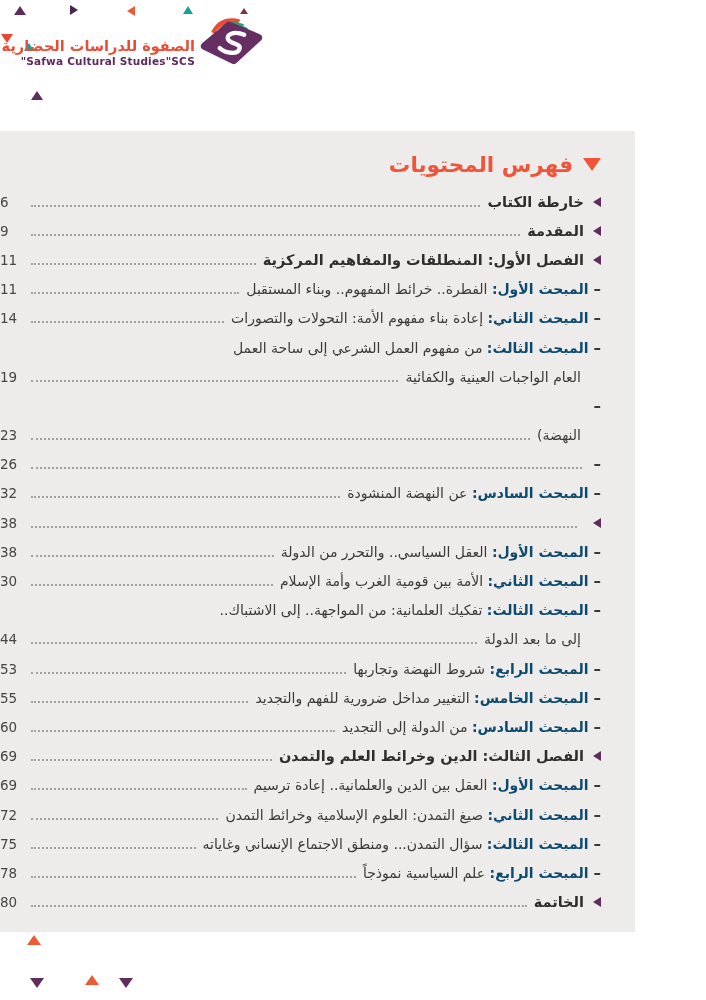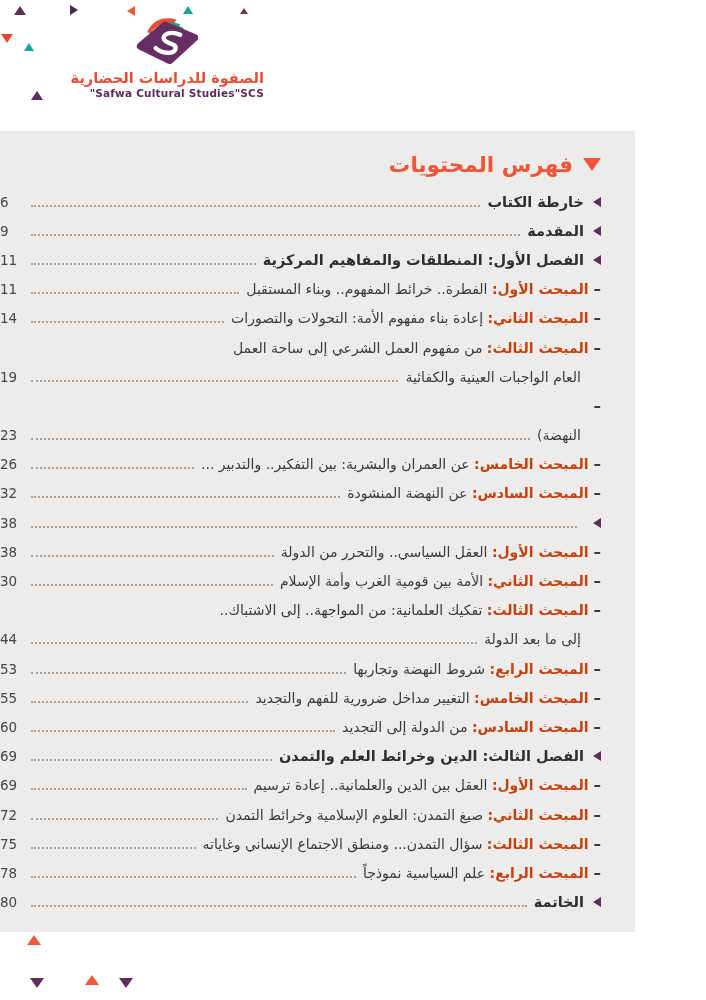--- a/index.html
+++ b/index.html
@@ -20,21 +20,21 @@
   .right-purple{border-top:5px solid transparent;border-bottom:5px solid transparent;border-left:8px solid #4b2450;}
   .left-orange {border-top:5px solid transparent;border-bottom:5px solid transparent;border-right:8px solid #ed5a38;}
 
   .tt1{left:14px;top:6px;}  .tt2{left:70px;top:5px;}  .tt3{left:127px;top:6px;}
   .tt4{left:183px;top:6px;} .tt5{left:240px;top:8px;} .tt6{left:1px;top:34px;}
   .tt7{left:24px;top:43px;} .tt8{left:31px;top:91px;}
   .tb1{left:12px;top:903px;} .tb2{left:27px;top:935px;} .tb3{left:30px;top:978px;}
   .tb4{left:85px;top:975px;} .tb5{left:119px;top:978px;}
 
   
-  .brand{position:absolute;top:14px;right:442px;display:flex;direction:rtl;align-items:center;gap:3px;flex-direction:column;}
+  .brand{position:absolute;top:14px;right:442px;display:flex;direction:rtl;align-items:flex-end;gap:3px;}
   .brand-mark{flex:0 0 auto;}
   .brand-text{text-align:right;line-height:1.15;white-space:nowrap;}
   .brand-ar{color:#e84e35;font-weight:bold;font-size:14.5px;}
   .brand-en{color:#5e2a5d;font-weight:bold;font-size:10.5px;letter-spacing:.2px;}
 
   
   .card{
     position:absolute;left:0;top:131px;width:635px;height:801px;
     background:#edecea;direction:rtl;box-sizing:border-box;
     padding:14px 34px 0 0;
@@ -45,21 +45,21 @@
   .title-text{color:#f0553a;font-weight:bold;font-size:21.5px;}
 
   #toc-list{display:flex;flex-direction:column;padding-left:0;}
   .entry{display:flex;flex-direction:column;}
   .line{height:29.2px;display:flex;align-items:center;direction:rtl;}
   .mk-tri{width:0;height:0;border-top:5px solid transparent;border-bottom:5px solid transparent;
     border-right:8px solid #5f2c60;margin-inline-end:9px;flex:0 0 auto;}
   .mk-dash{font-weight:bold;color:#3a3a3a;margin-inline-end:5px;flex:0 0 auto;font-size:15px;}
   .lab{white-space:nowrap;color:#3a3a3a;font-size:14px;}
   .chapter .lab,.section .lab{font-weight:bold;color:#2e2e2e;font-size:14.5px;text-align:center;}
-  .lab b{color:#c2410c;}
+  .lab b{color:#0c4a6e;}
   .leader{flex:1 1 auto;min-width:10px;border-bottom:2px dotted #a3a09d;height:0;
     align-self:center;margin:8px 7px 0 7px;}
   .page{direction:ltr;text-align:left;min-width:24px;color:#454545;font-size:13.5px;flex:0 0 auto;}
   .cont-indent{width:20px;flex:0 0 auto;}
 </style>
 </head>
 <body>
 
 <div class="tri up-purple tt1"></div>
 <div class="tri right-purple tt2"></div>
@@ -155,21 +155,20 @@
         <div class="line">
           <span class="cont-indent"></span>
           <span class="lab">النهضة)</span>
           <span class="leader"></span>
           <span class="page">23</span>
         </div>
       </div>
       <div class="entry item">
         <div class="line">
           <span class="mk-dash">–</span>
-          <span class="lab"><b>المبحث الخامس:</b><span> عن العمران والبشرية: بين التفكير.. والتدبير ...</span></span>
           <span class="leader"></span>
           <span class="page">26</span>
         </div>
       </div>
       <div class="entry item">
         <div class="line">
           <span class="mk-dash">–</span>
           <span class="lab"><b>المبحث السادس:</b><span> عن النهضة المنشودة</span></span>
           <span class="leader"></span>
           <span class="page">32</span>

